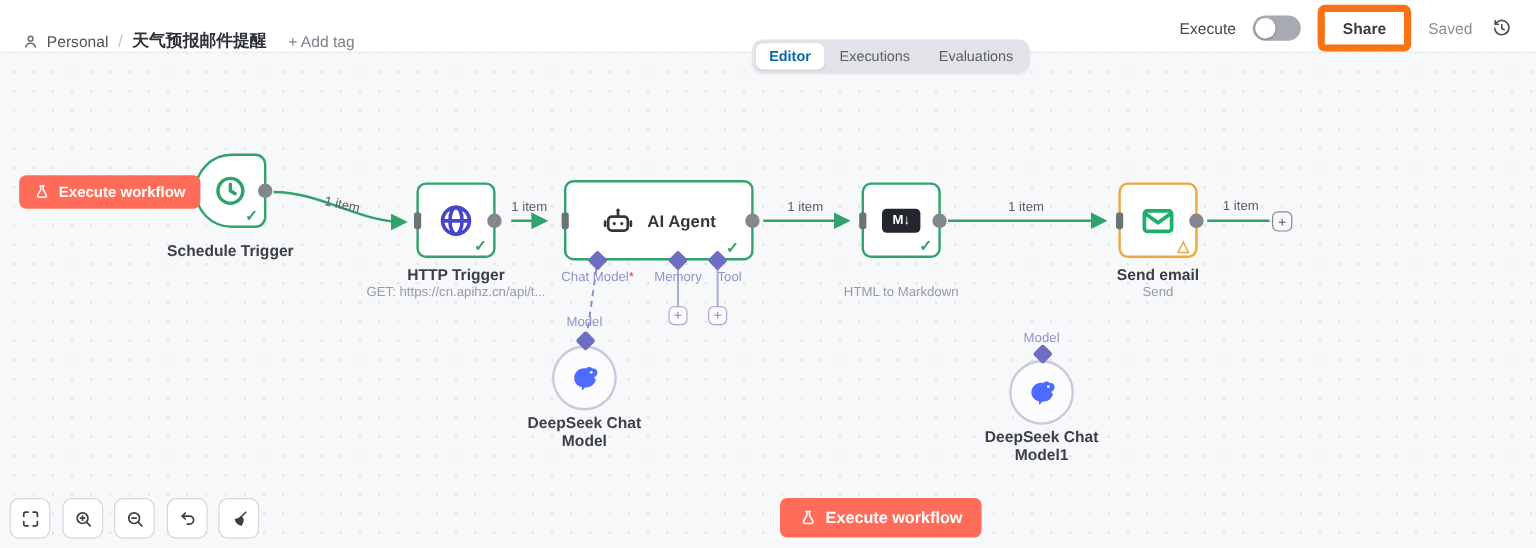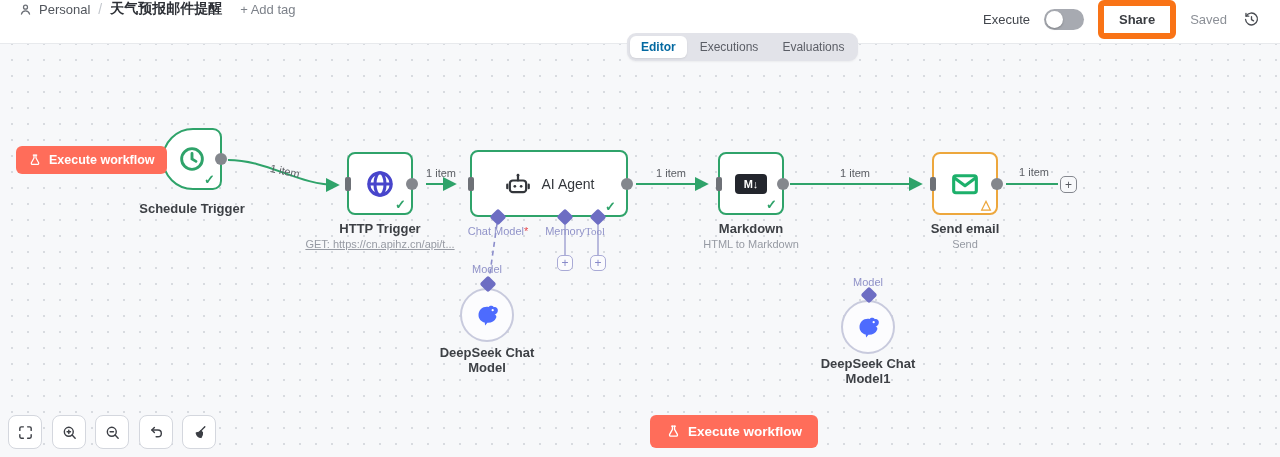--- a/index.html
+++ b/index.html
@@ -19,21 +19,21 @@
   .edge-label {
     position:absolute; z-index:1; font-size:11px; color:#5a5d63;
     transform:translate(-50%,-50%); white-space:nowrap;
   }
   .edge-label.rot { transform:translate(-50%,-50%) rotate(12deg); }
 
   
   .topbar {
     position:absolute; top:0; left:0; right:0; height:44px; background:#fff;
     border-bottom:1px solid #e8eaed; z-index:10;
-    display:flex; align-items:flex-start; justify-content:space-between; padding:0 18px;
+    display:flex; align-items:flex-end; justify-content:space-between; padding:0 18px;
   }
   .tb-left { display:flex; align-items:center; gap:8px; }
   .crumb { display:flex; align-items:center; gap:6px; font-size:13px; color:#51555c; cursor:pointer; }
   .crumb-sep { color:#c3c7cd; font-size:14px; }
   .wf-title { font-size:14px; font-weight:600; color:#2d3036; }
   .add-tag { font-size:13px; color:#7d828a; margin-left:10px; cursor:pointer; }
   .tb-right { display:flex; align-items:center; gap:14px; }
   .inactive-lbl { font-size:13px; color:#42464d; }
   .toggle { width:40px; height:21px; border-radius:11px; background:#a7aab1; position:relative; cursor:pointer; }
   .toggle .knob { position:absolute; left:2px; top:2px; width:17px; height:17px; border-radius:50%; background:#fff; box-shadow:0 1px 2px rgba(0,0,0,.25); }
@@ -77,21 +77,21 @@
     position:absolute; left:-4px; top:50%; transform:translateY(-50%);
     width:6px; height:14px; border-radius:2px; background:#6e7177; cursor:pointer;
   }
   .check-mark { position:absolute; right:5px; bottom:1px; color:#2fa36a; font-size:13px; font-weight:700; }
   .warn-tri { position:absolute; right:5px; bottom:1px; color:#eda73d; font-size:13px; font-weight:700; }
   .node-label {
     position:absolute; z-index:2; width:200px; text-align:center;
     font-size:13px; font-weight:700; color:#3d4045; line-height:15px;
   }
   .node-sub { position:absolute; z-index:2; width:200px; text-align:center; font-size:11px; color:#969aa3; }
-  .agent-title { font-size:14px; font-weight:400; color:#34373c; margin-left:10px; }
+  .agent-title { font-size:14px; font-weight:700; color:#34373c; margin-left:10px; }
   .md-badge {
     background:#23262d; color:#fff; border-radius:4px; width:32px; height:20px;
     display:flex; align-items:center; justify-content:center; font-size:11px; font-weight:700; letter-spacing:0;
   }
   .diamond {
     position:absolute; z-index:3; width:12px; height:12px; background:#6d6dc3;
     transform:rotate(45deg); border-radius:2px; cursor:pointer;
   }
   .port-label {
     position:absolute; z-index:2; width:90px; text-align:center;
@@ -173,21 +173,21 @@
         <circle cx="12" cy="12" r="8.4"></circle>
         <ellipse cx="12" cy="12" rx="3.8" ry="8.4"></ellipse>
         <path d="M3.8 12h16.4"></path>
       </svg>
     </span>
     <span class="check-mark">✓</span>
     <span class="in-handle"></span>
     <span class="out-dot"></span>
   </div>
   <div class="node-label" style="left:280px; top:221px;">HTTP Trigger</div>
-  <div class="node-sub" style="left:280px; top:238px;text-decoration:underline;">GET: https://cn.apihz.cn/api/t...</div>
+  <div class="node-sub" style="left:280px; top:238px;">GET: https://cn.apihz.cn/api/t...</div>
 
   <div class="node" style="left:470px; top:150px; width:158px; height:67px;">
     <span>
       <svg width="28" height="28" viewBox="0 0 24 24" fill="none" stroke="#33363b" stroke-width="1.9" stroke-linecap="round" stroke-linejoin="round">
         <rect x="5" y="9" width="14" height="10" rx="2.6"></rect>
         <path d="M12 5.6V9"></path>
         <circle cx="12" cy="4.4" r="1.2" fill="#33363b" stroke="none"></circle>
         <path d="M2.8 12.6v3M21.2 12.6v3"></path>
         <circle cx="9.3" cy="14" r="1.15" fill="#33363b" stroke="none"></circle>
         <circle cx="14.7" cy="14" r="1.15" fill="#33363b" stroke="none"></circle>
@@ -196,35 +196,34 @@
     <span class="agent-title">AI Agent</span>
     <span class="check-mark" style="right:10px;">✓</span>
     <span class="in-handle"></span>
     <span class="out-dot"></span>
   </div>
   <span class="diamond" style="left:492px; top:211px;"></span>
   <span class="diamond" style="left:559px; top:211px;"></span>
   <span class="diamond" style="left:592px; top:211px;"></span>
   <div class="port-label" style="left:498px; top:225px;"><span>Chat Model</span><span class="req">*</span></div>
   <div class="port-label" style="left:565px; top:225px;">Memory</div>
-  <div class="port-label" style="left:595px; top:225px;font-family:Liberation Serif, serif;">Tool</div>
+  <div class="port-label" style="left:608px; top:225px;">Tool</div>
   <button class="plus-btn" style="left:557px; top:255px;">
       <span>+</span>
     </button>
   <button class="plus-btn" style="left:590px; top:255px;">
       <span>+</span>
     </button>
 
   <div class="node" style="left:718px; top:152px; width:66px; height:63px;">
     <span class="md-badge">M↓</span>
     <span class="check-mark">✓</span>
     <span class="in-handle"></span>
     <span class="out-dot"></span>
   </div>
-  <div class="node-label" style="left:651px; top:221px;">Markdown</div>
   <div class="node-sub" style="left:651px; top:238px;">HTML to Markdown</div>
 
   <div class="node warn" style="left:932px; top:152px; width:66px; height:63px;">
     <span>
       <svg width="34" height="34" viewBox="0 0 24 24" fill="none" stroke="#1db06b" stroke-width="2.2" stroke-linecap="round" stroke-linejoin="round">
         <rect x="4" y="6.2" width="16" height="12" rx="1.6"></rect>
         <path d="M4.6 7.8 12 13.2 19.4 7.8"></path>
       </svg>
     </span>
     <span class="warn-tri">△</span>

